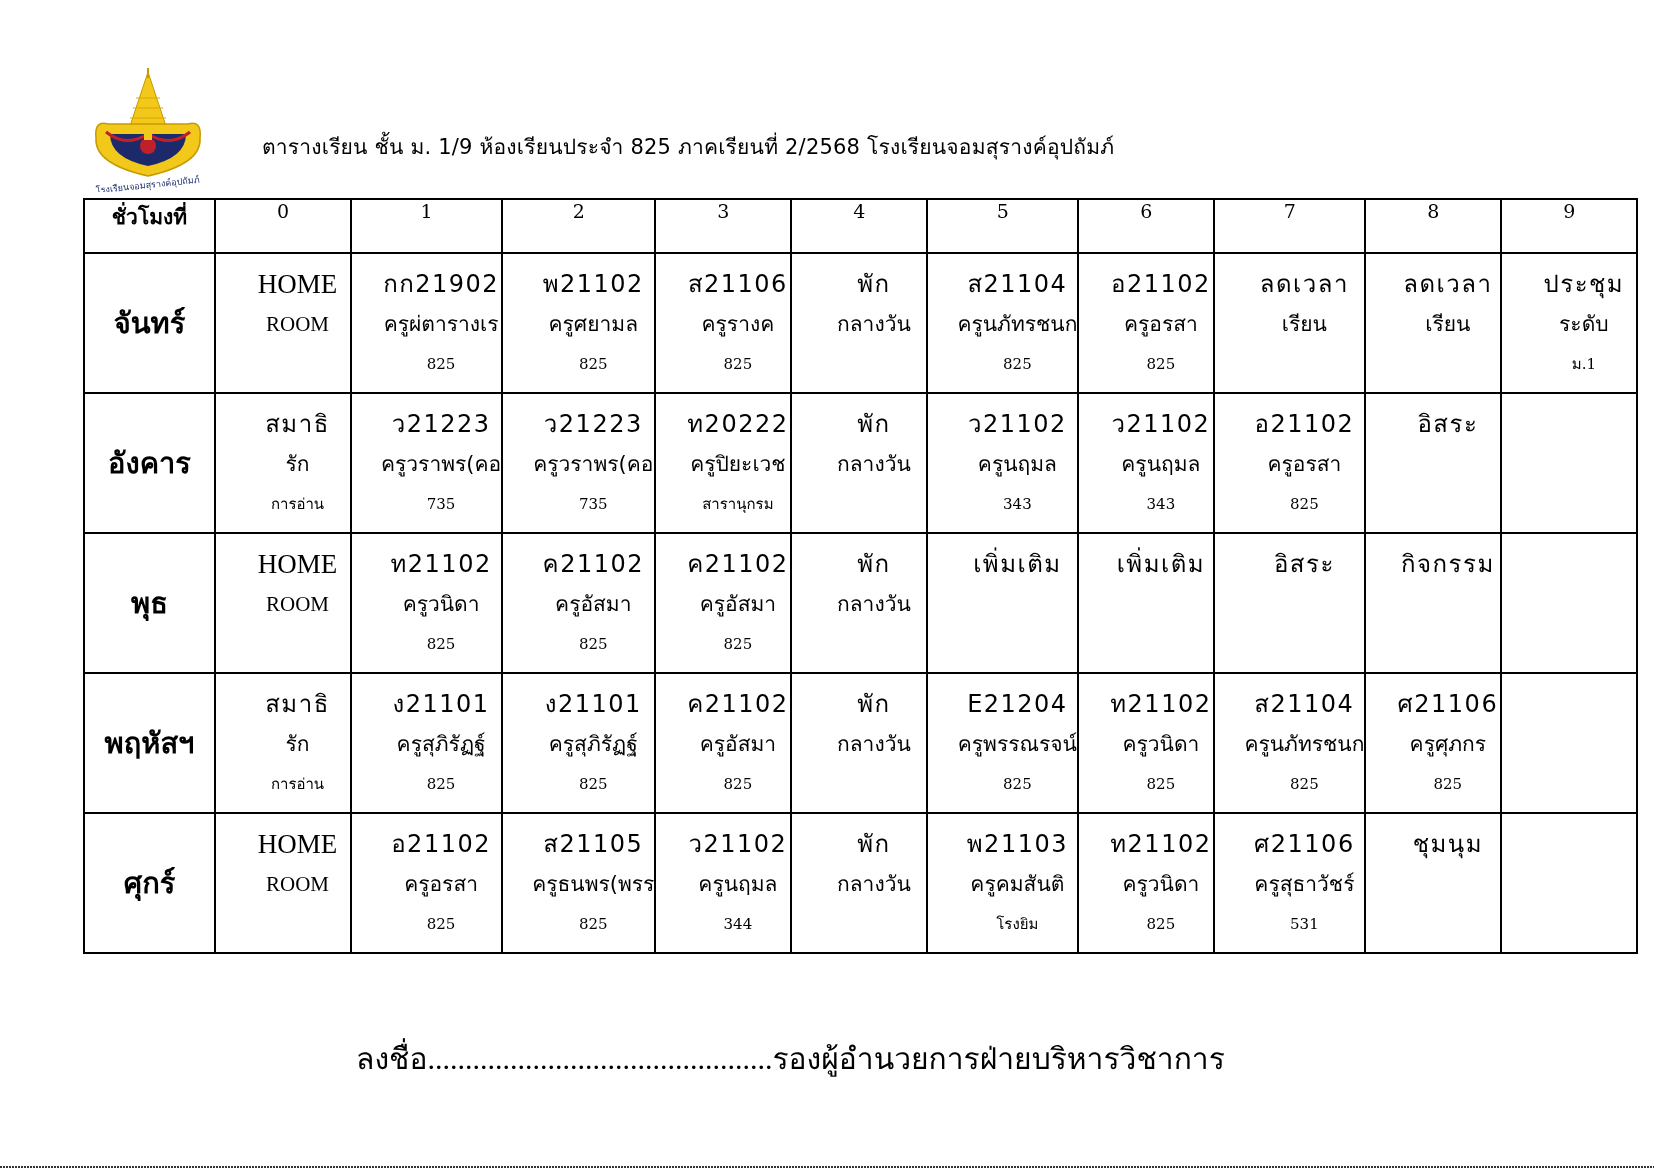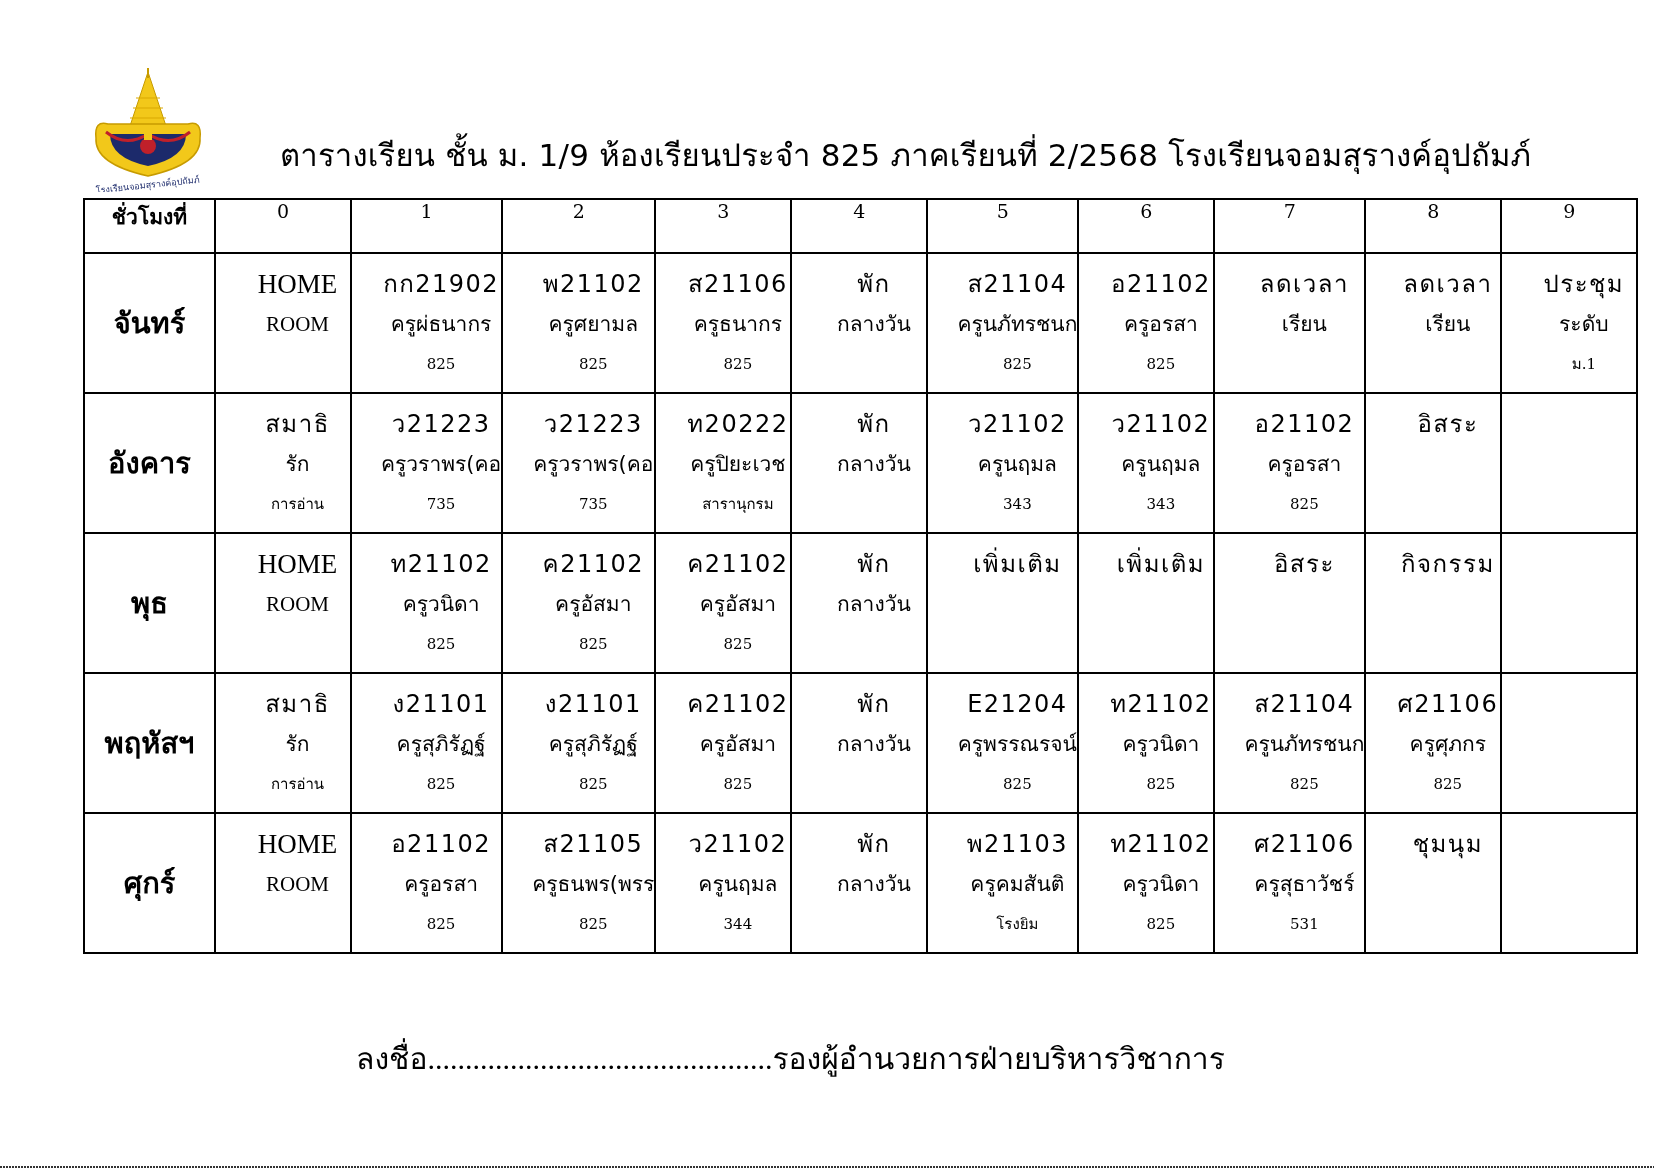--- a/index.html
+++ b/index.html
@@ -1,20 +1,20 @@
 <!DOCTYPE html>
 <html><head>
 <meta charset="utf-8">
 <style>
   html, body { margin: 0; padding: 0; background: #ffffff; }
   body { width: 1654px; height: 1169px; position: relative; overflow: hidden;
          font-family: "DejaVu Serif", "Liberation Serif", serif; color: #000; }
   .logo { position: absolute; left: 86px; top: 68px; width: 124px; height: 124px; }
-  .title { position: absolute; left: 262px; top: 130px; font-size: 31px; white-space: nowrap;
-           font-family: "DejaVu Sans", sans-serif; letter-spacing: 0.2px; margin-left: 18px; }
+  .title { position: absolute; left: 262px; top: 130px; font-size: 21px; white-space: nowrap;
+           font-family: "DejaVu Sans", sans-serif; letter-spacing: 0.2px; }
   table.tt { position: absolute; left: 83px; top: 198px; border-collapse: collapse; table-layout: fixed; padding-left: 9px; }
   table.tt td { border: 2px solid #000; text-align: center; vertical-align: top; padding: 0; }
   .hdr td { height: 52px; vertical-align: middle; font-size: 19px; }
   .hdr td.lbl { font-family: "DejaVu Sans", sans-serif; font-weight: bold; font-size: 21px; }
   .time td { font-size: 19px; }
   .day td { height: 138px; }
   td.dayname { vertical-align: middle !important; font-family: "DejaVu Sans", sans-serif;
                font-weight: bold; font-size: 29px; }
   .cell { padding-top: 10px; display: flex; flex-direction: column; align-items: center; margin-left: 29px; }
   .cell span { display: block; height: 40px; line-height: 40px; white-space: nowrap; overflow: hidden; max-width: 134px; }
@@ -87,35 +87,35 @@
         <td>
           <div class="cell">
             <span class="l1 en1">HOME</span>
             <span class="l2 en2">ROOM</span>
             <span class="l3"></span>
           </div>
         </td>
         <td>
           <div class="cell">
             <span class="l1">กก21902</span>
-            <span class="l2">ครูผ่ธนากร</span>
+            <span class="l2">ครูผ่ตารางเร</span>
             <span class="l3">825</span>
           </div>
         </td>
         <td>
           <div class="cell">
             <span class="l1">พ21102</span>
             <span class="l2">ครูศยามล</span>
             <span class="l3">825</span>
           </div>
         </td>
         <td>
           <div class="cell">
             <span class="l1">ส21106</span>
-            <span class="l2">ครูธนากร</span>
+            <span class="l2">ครูรางค</span>
             <span class="l3">825</span>
           </div>
         </td>
         <td>
           <div class="cell">
             <span class="l1">พัก</span>
             <span class="l2">กลางวัน</span>
             <span class="l3"></span>
           </div>
         </td>

